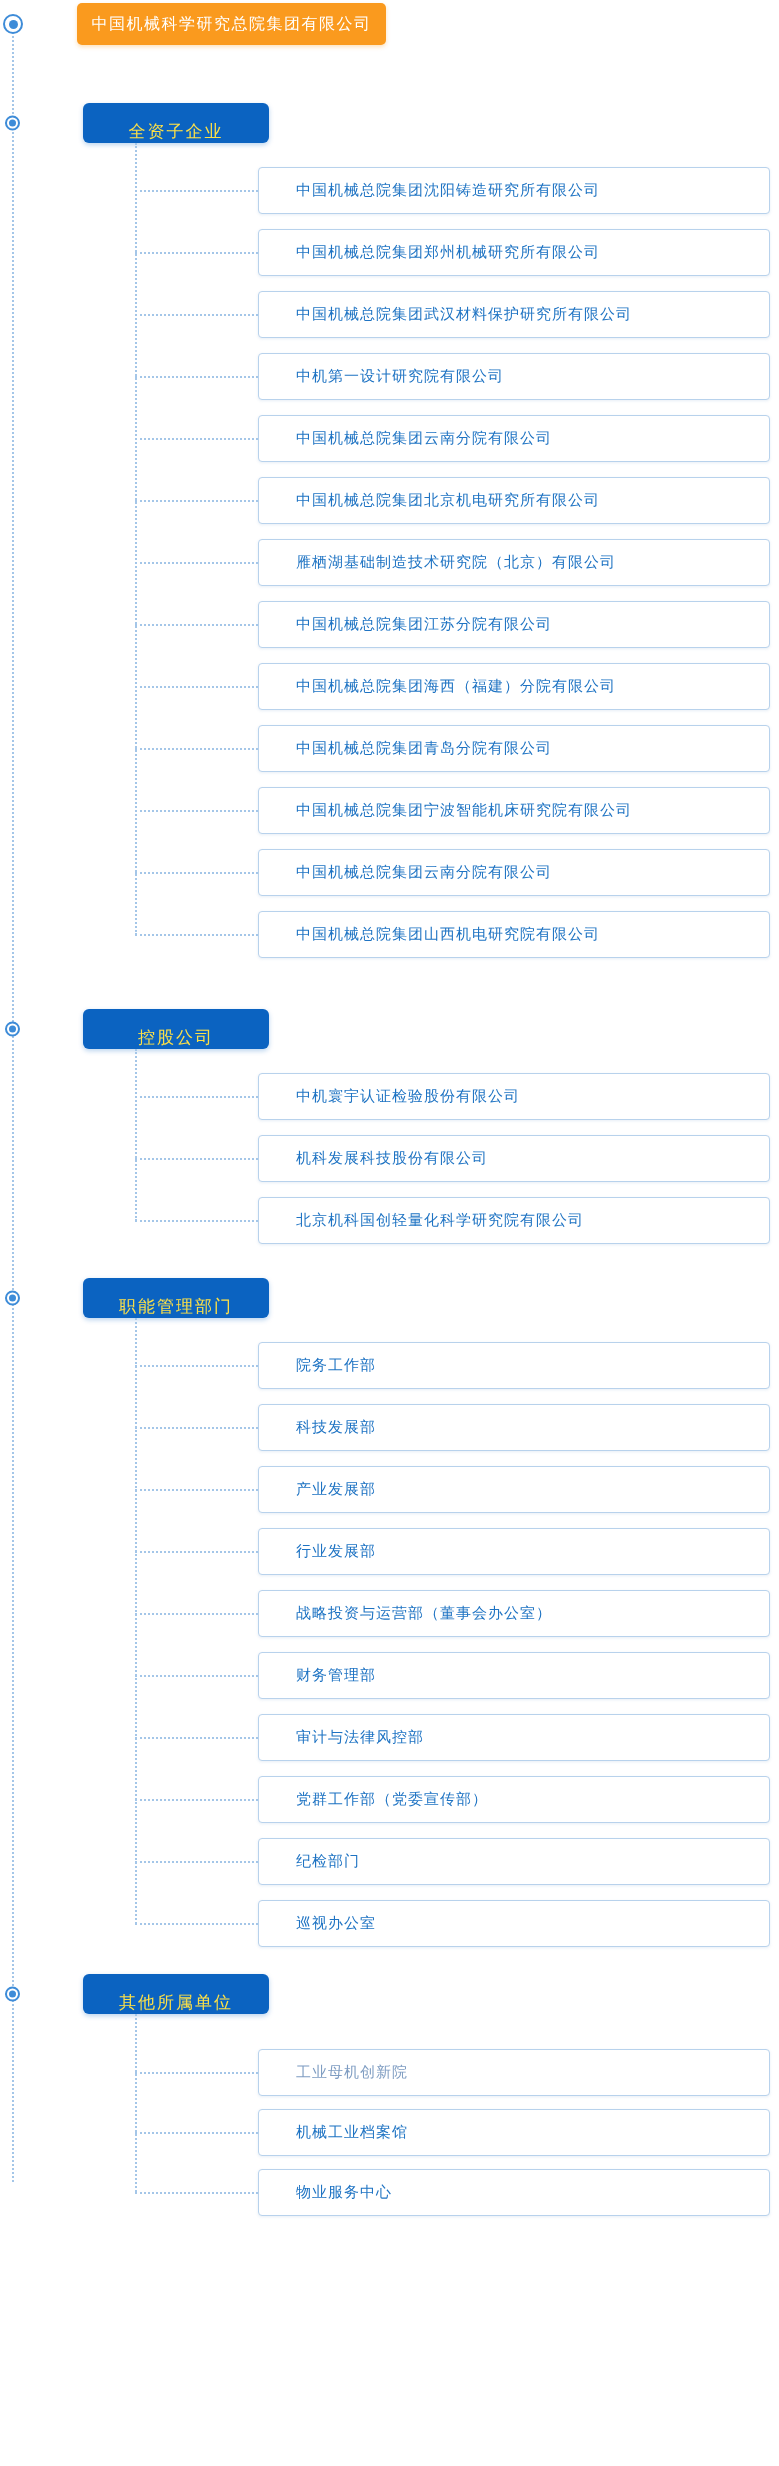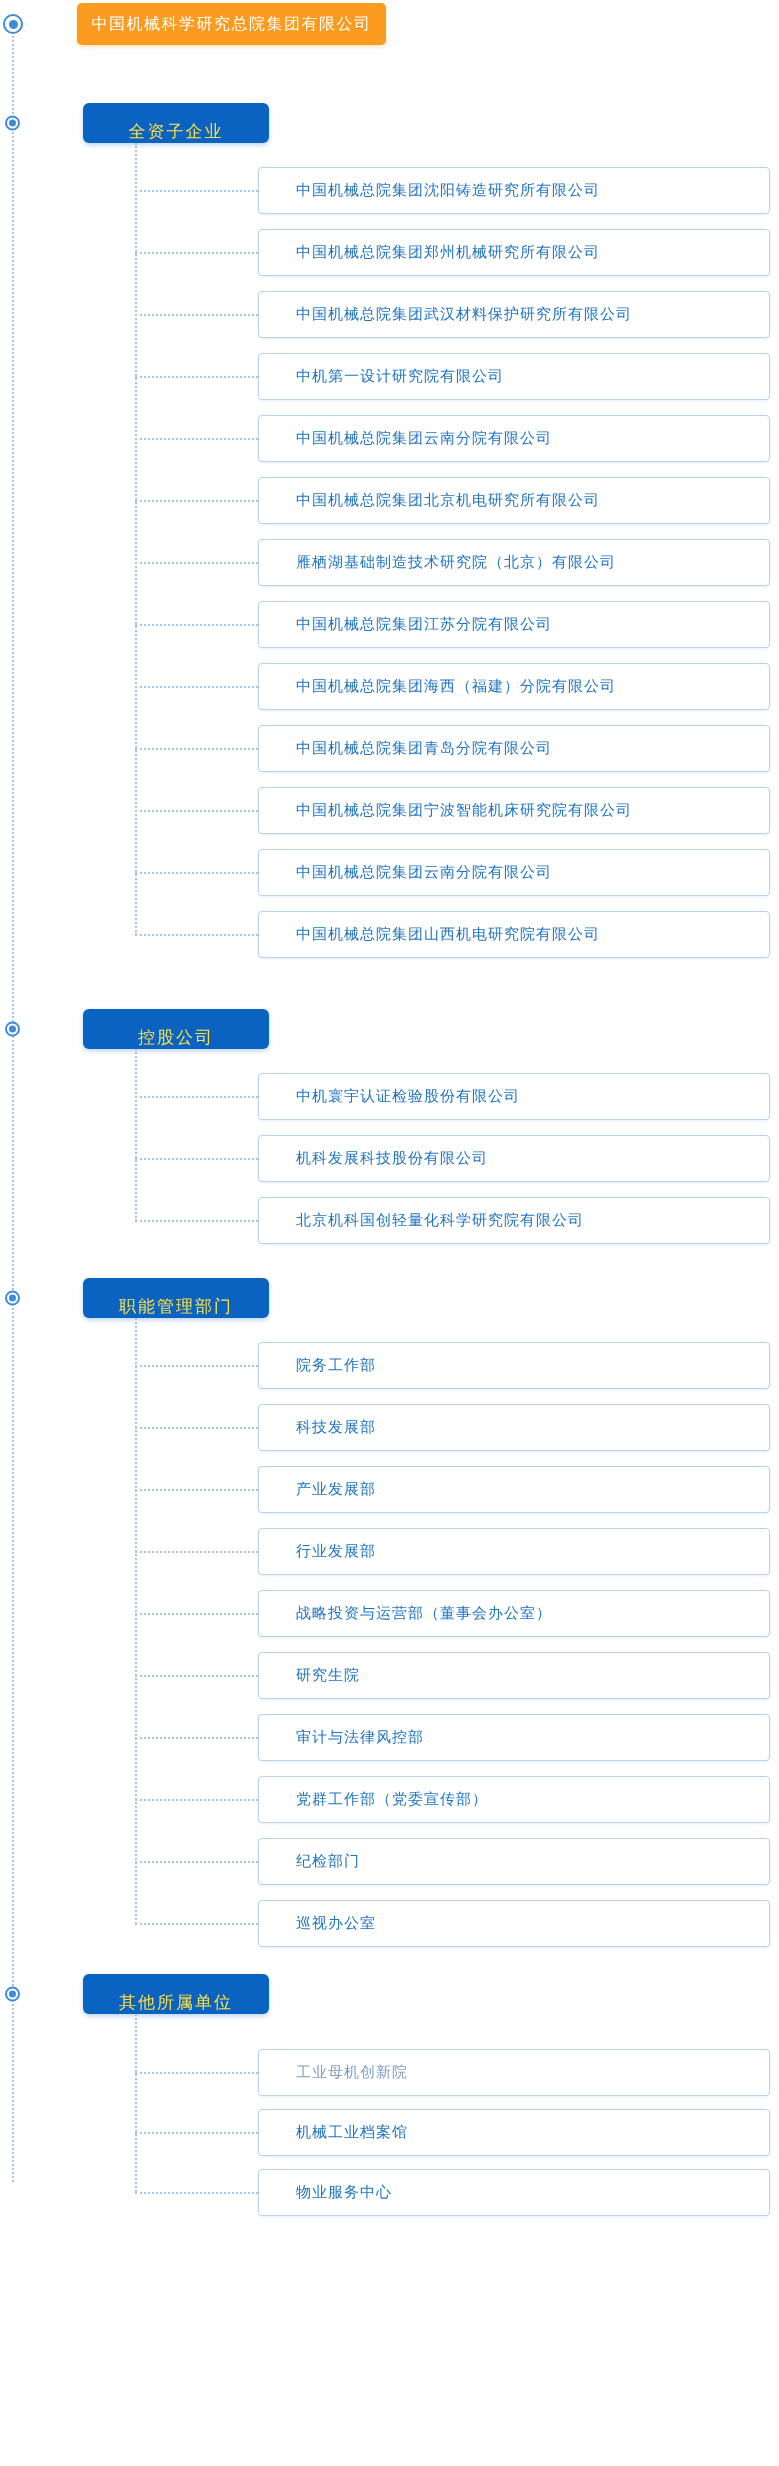--- a/index.html
+++ b/index.html
@@ -256,21 +256,21 @@
 
   <div class="item-row">
     <div class="item-box">
       <span class="item-label">战略投资与运营部（董事会办公室）</span>
     </div>
   </div>
 
 
   <div class="item-row">
     <div class="item-box">
-      <span class="item-label">研究生院</span>
+      <span class="item-label">财务管理部</span>
     </div>
   </div>
 
   <div class="item-row">
     <div class="item-box">
       <span class="item-label">审计与法律风控部</span>
     </div>
   </div>
 
   <div class="item-row">

